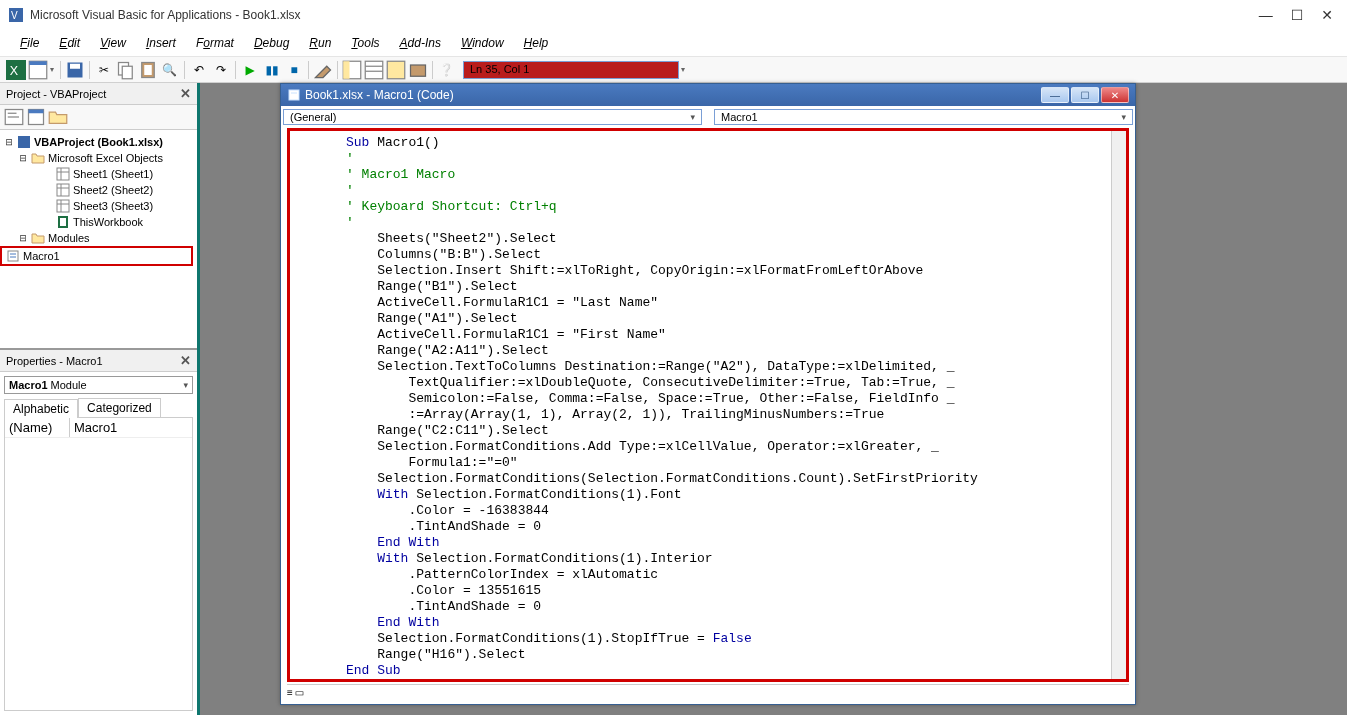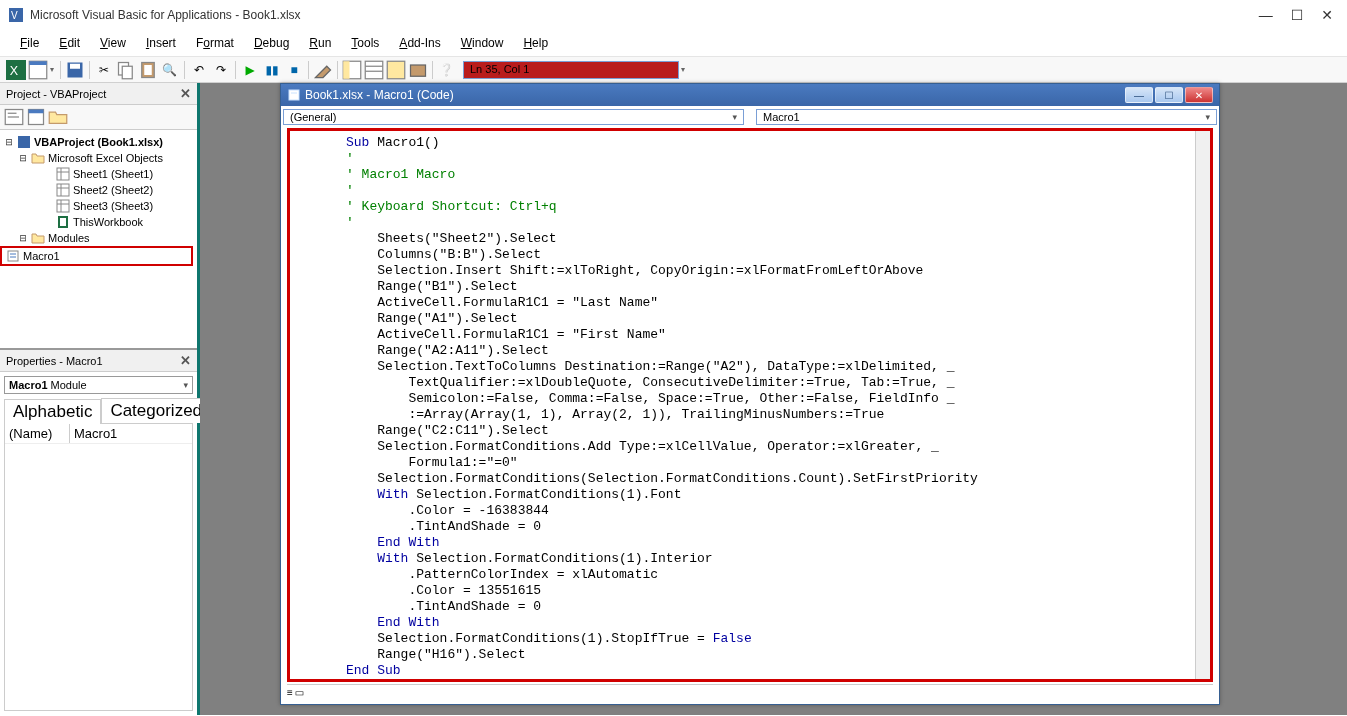--- a/index.html
+++ b/index.html
@@ -22,20 +22,21 @@
 .titlebar .app-icon { width: 16px; height: 16px; margin-right: 6px; }
 .titlebar .title-text { flex: 1; font-size: 12px; color: #333; }
 .win-controls { display: flex; gap: 18px; padding-right: 6px; }
 .win-controls span { font-size: 14px; color: #333; cursor: default; font-family: "Segoe UI Symbol", sans-serif; }
 .menubar {
   display: flex;
   align-items: center;
   gap: 4px;
   padding: 4px 12px;
   border-bottom: 1px solid #e5e5e5;
+  font-style: italic;
 }
 .menubar span { padding: 2px 8px; font-size: 12px; color: #000; cursor: default; }
 .menubar span u { text-decoration: underline; }
 .toolbar {
   display: flex;
   align-items: center;
   gap: 2px;
   padding: 2px 6px;
   border-bottom: 1px solid #d0d0d0;
   background: #f8f8f8;
@@ -111,21 +112,21 @@
   font-size: 11px;
   display: flex;
   justify-content: space-between;
   align-items: center;
   background: #fff;
 }
 .props-object-select .chev { font-size: 9px; color: #555; }
 .props-tabs { display: flex; margin: 0 4px; }
 .props-tab {
   padding: 2px 8px;
-  font-size: 17px;
+  font-size: 12px;
   border: 1px solid #ccc;
   border-bottom: none;
   background: #fff;
   cursor: pointer;
 }
 .props-tab.active { background: #fff; position: relative; top: 1px; }
 .props-grid {
   margin: 0 4px 4px 4px;
   border: 1px solid #ccc;
   flex: 1;
@@ -138,21 +139,21 @@
 
 .mdi-area {
   flex: 1;
   background: #808080;
   position: relative;
 }
 .code-window {
   position: absolute;
   left: 80px;
   top: 0;
-  width: 940px;
+  width: 856px;
   height: 622px;
   border: 1px solid #365f91;
   background: #fff;
   display: flex;
   flex-direction: column;
   box-shadow: 0 0 4px rgba(0,0,0,0.3);
 }
 .code-titlebar {
   background: linear-gradient(#4a7ac0, #3a66a8);
   color: #fff;

